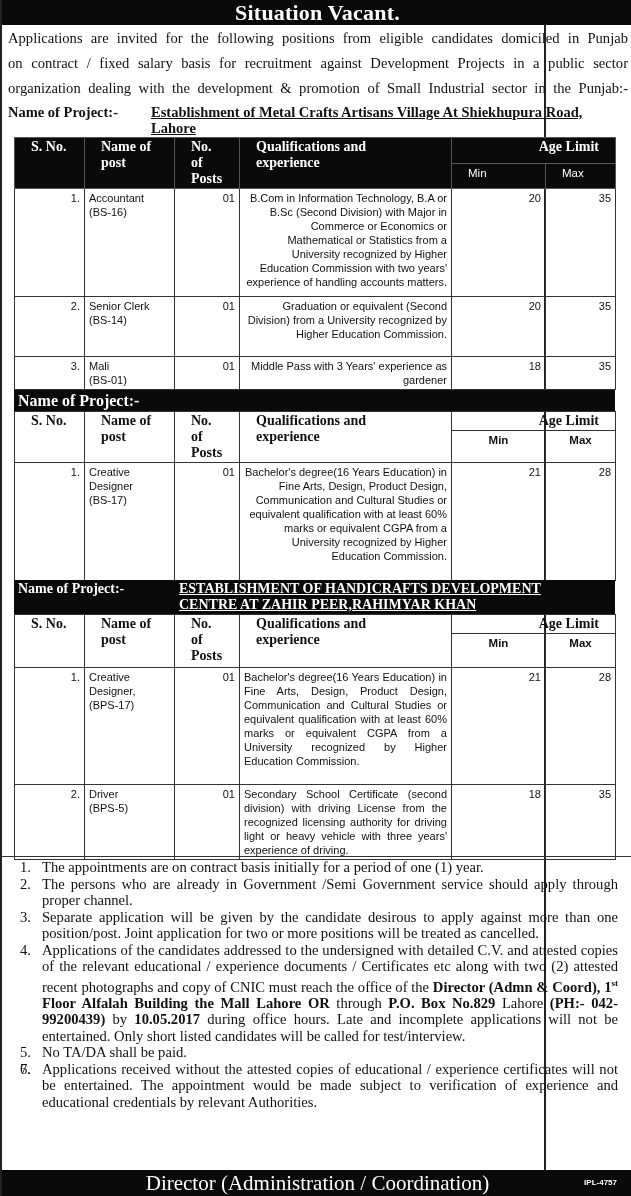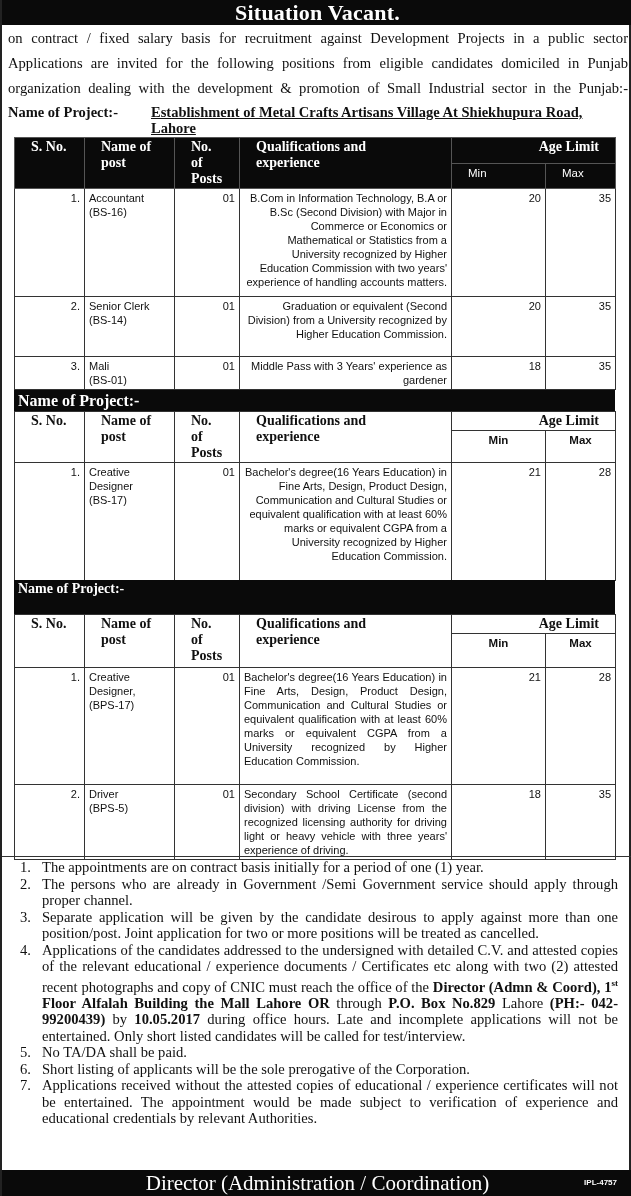--- a/index.html
+++ b/index.html
@@ -1,19 +1,19 @@
 <!DOCTYPE html>
 <html><head>
 <meta charset="utf-8">
 <style>
   * { box-sizing: border-box; margin: 0; padding: 0; }
   html, body { width: 631px; height: 1196px; background: #ffffff; overflow: hidden; }
   body { font-family: "Liberation Serif", serif; color: #111; position: relative; }
 
-  .page { position: absolute; left: 0; top: 0; width: 631px; height: 1196px; border-left: 2px solid #222; border-right: 2px solid #222; }
+  .page { position: absolute; left: 0; top: 0; width: 546px; height: 1196px; border-left: 2px solid #222; border-right: 2px solid #222; }
 
   .title-bar { position: absolute; left: 0; top: 0; width: 631px; height: 25px; background: #0a0a0a; color: #fff; text-align: center; font-weight: bold; font-size: 22px; line-height: 25px; letter-spacing: 0.2px; }
 
   .intro { position: absolute; left: 6px; top: 26px; width: 620px; font-size: 14.6px; line-height: 25px; text-align: justify; text-align-last: justify; }
   .intro span { display: block; }
   .intro span.last { text-align-last: justify; }
 
   .project-line { position: absolute; left: 6px; top: 104px; width: 620px; font-size: 14.5px; font-weight: bold; line-height: 16px; }
   .project-line .lbl { position: absolute; left: 0; top: 0; }
   .project-line .val { position: absolute; left: 143px; top: 0; width: 478px; text-decoration: underline; }
@@ -51,22 +51,22 @@
   .footer-bar .code { position: absolute; right: 16px; top: 8px; font-family: "Liberation Sans", sans-serif; font-weight: bold; font-size: 8px; }
 </style>
 </head>
 <body>
 
 <div class="page">
 
   <div class="title-bar">Situation Vacant.</div>
 
   <div class="intro">
+    <span>Applications are invited for the following positions from eligible candidates domiciled in Punjab</span>
     <span>on contract / fixed salary basis for recruitment against Development Projects in a public sector</span>
-    <span>Applications are invited for the following positions from eligible candidates domiciled in Punjab</span>
     <span class="last">organization dealing with the development &amp; promotion of Small Industrial sector in the Punjab:-</span>
   </div>
 
   <div class="project-line">
     <span class="lbl">Name of Project:-</span>
     <span class="val">Establishment of Metal Crafts Artisans Village At Shiekhupura Road, Lahore</span>
   </div>
 
   <table class="jobs" style="top:137px; width:601px;">
     <colgroup>
@@ -147,20 +147,24 @@
       <td class="center">01</td>
       <td class="qual">Bachelor's degree(16 Years Education) in Fine Arts, Design, Product Design, Communication and Cultural Studies or equivalent qualification with at least 60% marks or equivalent CGPA from a University recognized by Higher Education Commission.</td>
       <td class="center">21</td>
       <td class="center">28</td>
     </tr>
   </tbody>
     </table>
 
   <div class="proj-bar bar3">
     <span class="lbl">Name of Project:-</span>
+    <span class="val">
+      <span>ESTABLISHMENT OF HANDICRAFTS DEVELOPMENT</span>
+      <span class="l2">CENTRE AT ZAHIR PEER,RAHIMYAR KHAN</span>
+    </span>
   </div>
 
   <table class="jobs" style="top:614px; width:601px;">
     <colgroup>
       <col style="width:70px">
         <col style="width:90px">
         <col style="width:65px">
         <col style="width:212px">
         <col style="width:94px">
         <col style="width:70px">
@@ -196,21 +200,21 @@
   </tbody>
     </table>
 
   <div class="notes-box">
     <ol class="notes">
       <li><span class="num">1.</span><span>The appointments are on contract basis initially for a period of one (1) year.</span></li>
       <li><span class="num">2.</span><span>The persons who are already in Government /Semi Government service should apply through proper channel.</span></li>
       <li><span class="num">3.</span><span>Separate application will be given by the candidate desirous to apply against more than one position/post. Joint application for two or more positions will be treated as cancelled.</span></li>
       <li><span class="num">4.</span><span>Applications of the candidates addressed to the undersigned with detailed C.V. and attested copies of the relevant educational / experience documents / Certificates etc along with two (2) attested recent photographs and copy of CNIC must reach the office of the </span><b>Director (Admn &amp; Coord), 1</b><sup>st</sup><b> Floor Alfalah Building the Mall Lahore OR</b><span> through </span><b>P.O. Box No.829</b><span> Lahore </span><b>(PH:- 042-99200439)</b><span> by </span><b>10.05.2017</b><span> during office hours. Late and incomplete applications will not be entertained. Only short listed candidates will be called for test/interview.</span></li>
       <li><span class="num">5.</span><span>No TA/DA shall be paid.</span></li>
-      <li><span class="num">6.</span><span>Short listing of applicants will be the sole prerogative of the Corporation.</span></li>
+      <li><span class="num">6.</span></li>
       <li><span class="num">7.</span><span>Applications received without the attested copies of educational / experience certificates will not be entertained. The appointment would be made subject to verification of experience and educational credentials by relevant Authorities.</span></li>
     </ol>
   </div>
 
   <div class="footer-bar">
     <span class="sig">Director (Administration / Coordination)</span>
     <span class="code">IPL-4757</span>
   </div>
 
 </div>

